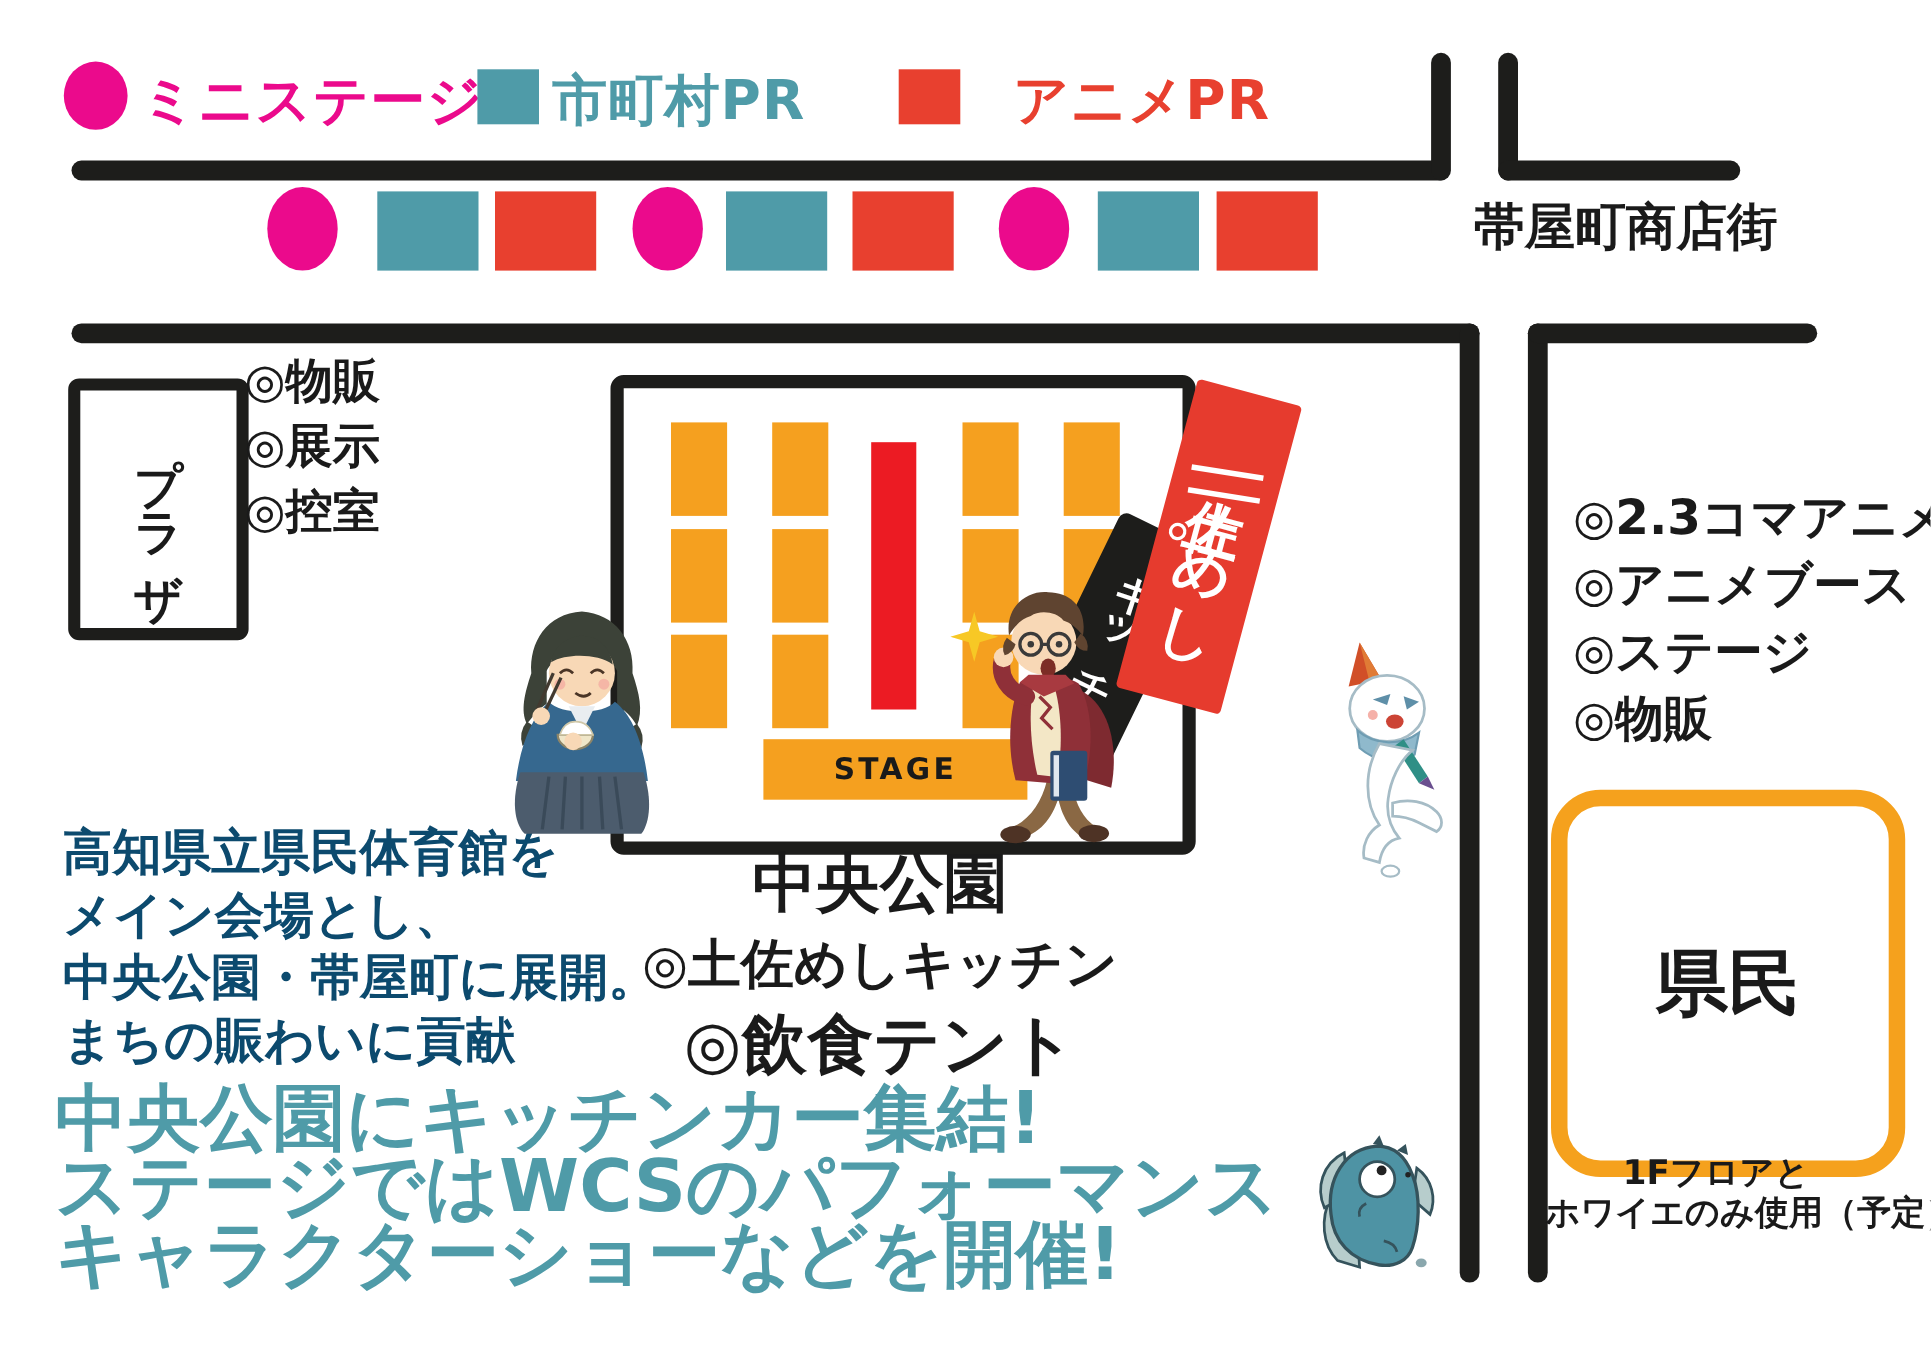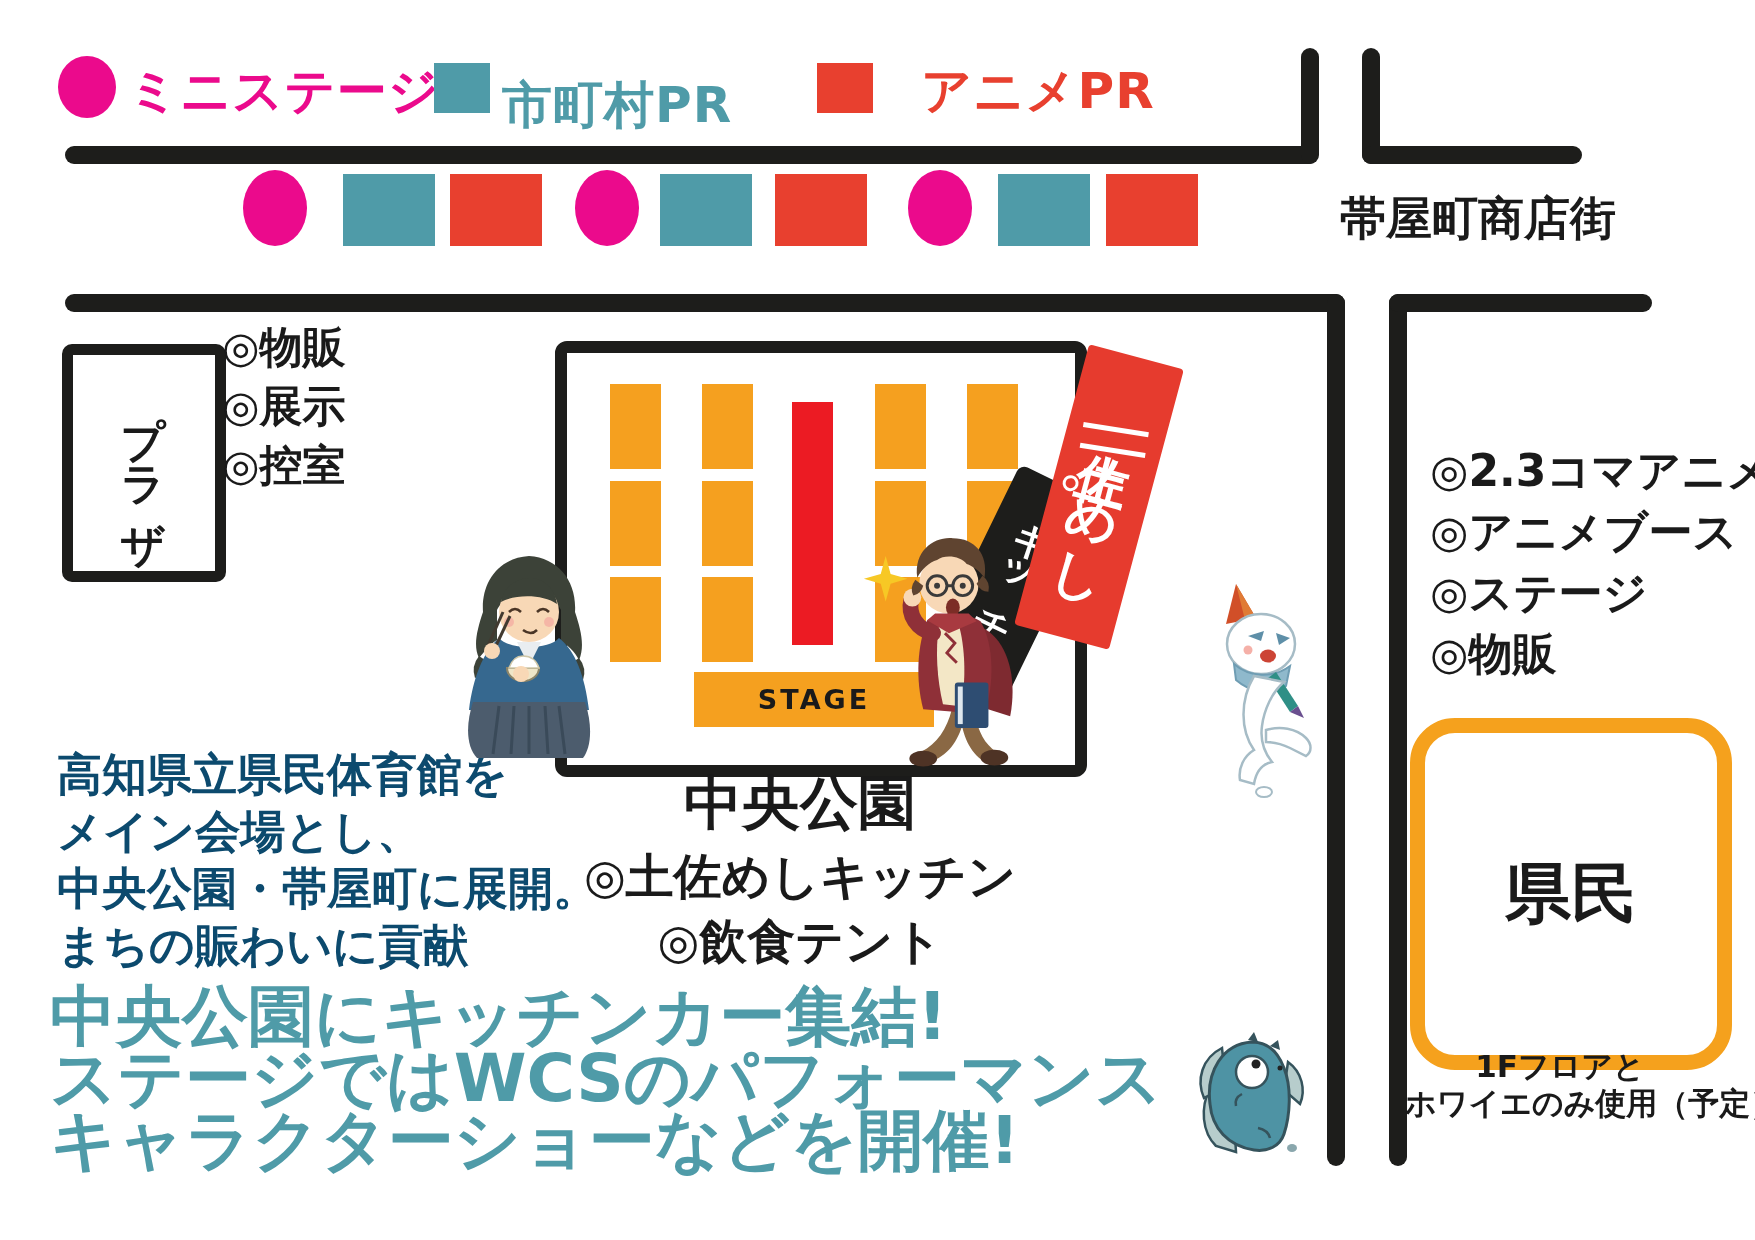--- a/index.html
+++ b/index.html
@@ -59,34 +59,34 @@
   <div class="road" style="left:1352px;top:48px;width:18px;height:116px;"></div>
   <div class="road" style="left:1352px;top:146px;width:220px;height:18px;"></div>
   <div class="road" style="left:55px;top:294px;width:1280px;height:18px;"></div>
   <div class="road" style="left:1317px;top:294px;width:18px;height:872px;"></div>
   <div class="road" style="left:1379px;top:294px;width:18px;height:872px;"></div>
   <div class="road" style="left:1379px;top:294px;width:263px;height:18px;"></div>
 
   <div class="legend-circle" style="left:48px;top:56px;width:58px;height:62px;"></div>
   <div class="legend-label lp" style="left:118px;top:58px;">ミニステージ</div>
   <div class="legend-square-teal" style="left:424px;top:63px;width:56px;height:50px;"></div>
-  <div class="legend-label lt" style="left:492px;top:72px;text-align:right;">市町村PR</div>
+  <div class="legend-label lt" style="left:492px;top:58px;text-align:right;">市町村PR</div>
   <div class="legend-square-red" style="left:807px;top:63px;width:56px;height:50px;"></div>
   <div class="legend-label lr" style="left:911px;top:58px;">アニメPR</div>
 
   <div class="st-ellipse" style="left:233px;top:170px;"></div>
   <div class="st-teal" style="left:333px;top:174px;"></div>
   <div class="st-red" style="left:440px;top:174px;"></div>
   <div class="st-ellipse" style="left:565px;top:170px;"></div>
   <div class="st-teal" style="left:650px;top:174px;"></div>
   <div class="st-red" style="left:765px;top:174px;"></div>
   <div class="st-ellipse" style="left:898px;top:170px;"></div>
   <div class="st-teal" style="left:988px;top:174px;"></div>
   <div class="st-red" style="left:1096px;top:174px;"></div>
-  <div class="street-label" style="left:1330px;top:188px;">帯屋町商店街</div>
+  <div class="street-label" style="left:1330px;top:176px;">帯屋町商店街</div>
 
   <div class="plaza-box">
     <div class="plaza-title">プラザ</div>
   </div>
   <div class="bullet-list" style="left:212px;top:318px;font-size:43px;line-height:59px;">
     <div>◎物販</div>
     <div>◎展示</div>
     <div>◎控室</div>
   </div>
 
@@ -103,21 +103,21 @@
   <div class="booth" style="left:865px;top:577px;"></div>
   <div class="booth" style="left:957px;top:384px;"></div>
   <div class="booth" style="left:957px;top:481px;"></div>
   <div class="booth" style="left:957px;top:577px;"></div>
   <div class="redbar"></div>
   <div class="stage-rect">
     <span class="stage-text">STAGE</span>
   </div>
   <div class="park-caption" style="top:765px;font-size:58px;font-weight:900;">中央公園</div>
   <div class="park-caption" style="top:845px;font-size:48px;">◎土佐めしキッチン</div>
-  <div class="park-caption" style="top:910px;font-size:48px;">◎飲食テント</div>
+  <div class="park-caption" style="top:910px;font-size:60px;">◎飲食テント</div>
 
   <div class="banner-black">
     <span class="vt">キッチン</span>
   </div>
   <div class="banner-red">
     <span class="vt">土佐</span>
     <span class="banner-divider"></span>
     <span class="vt">めし</span>
     <span class="banner-dot"></span>
   </div>

